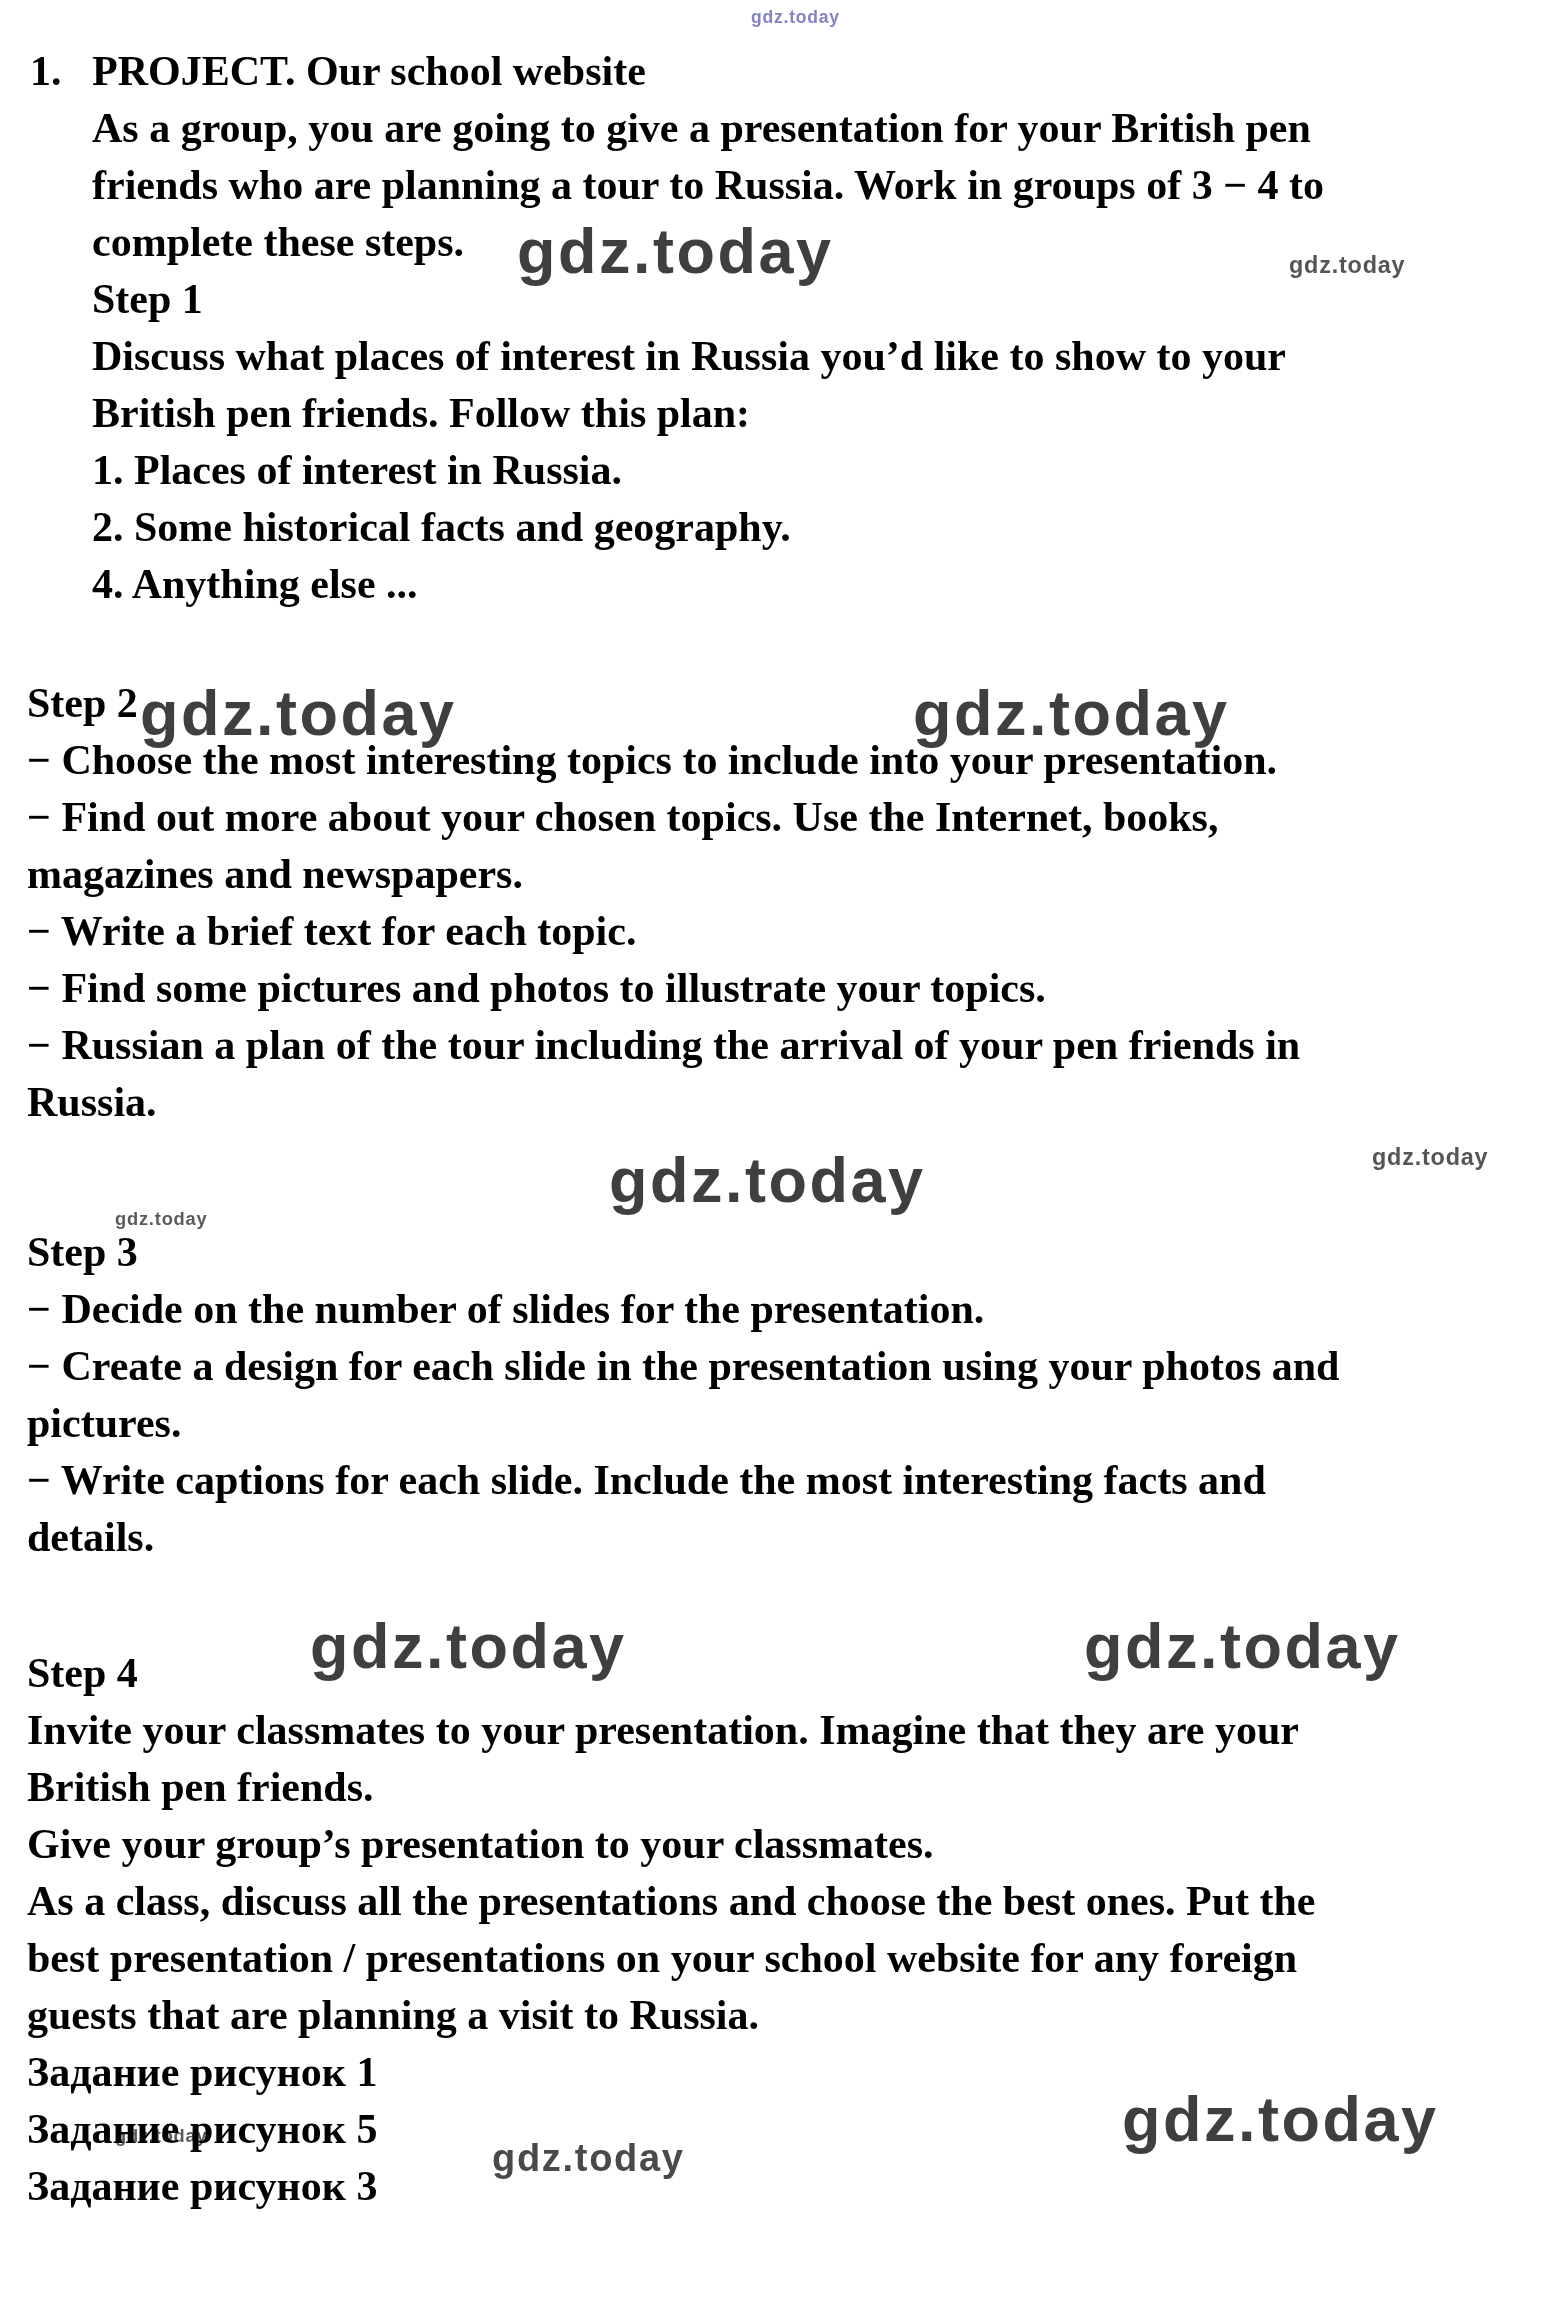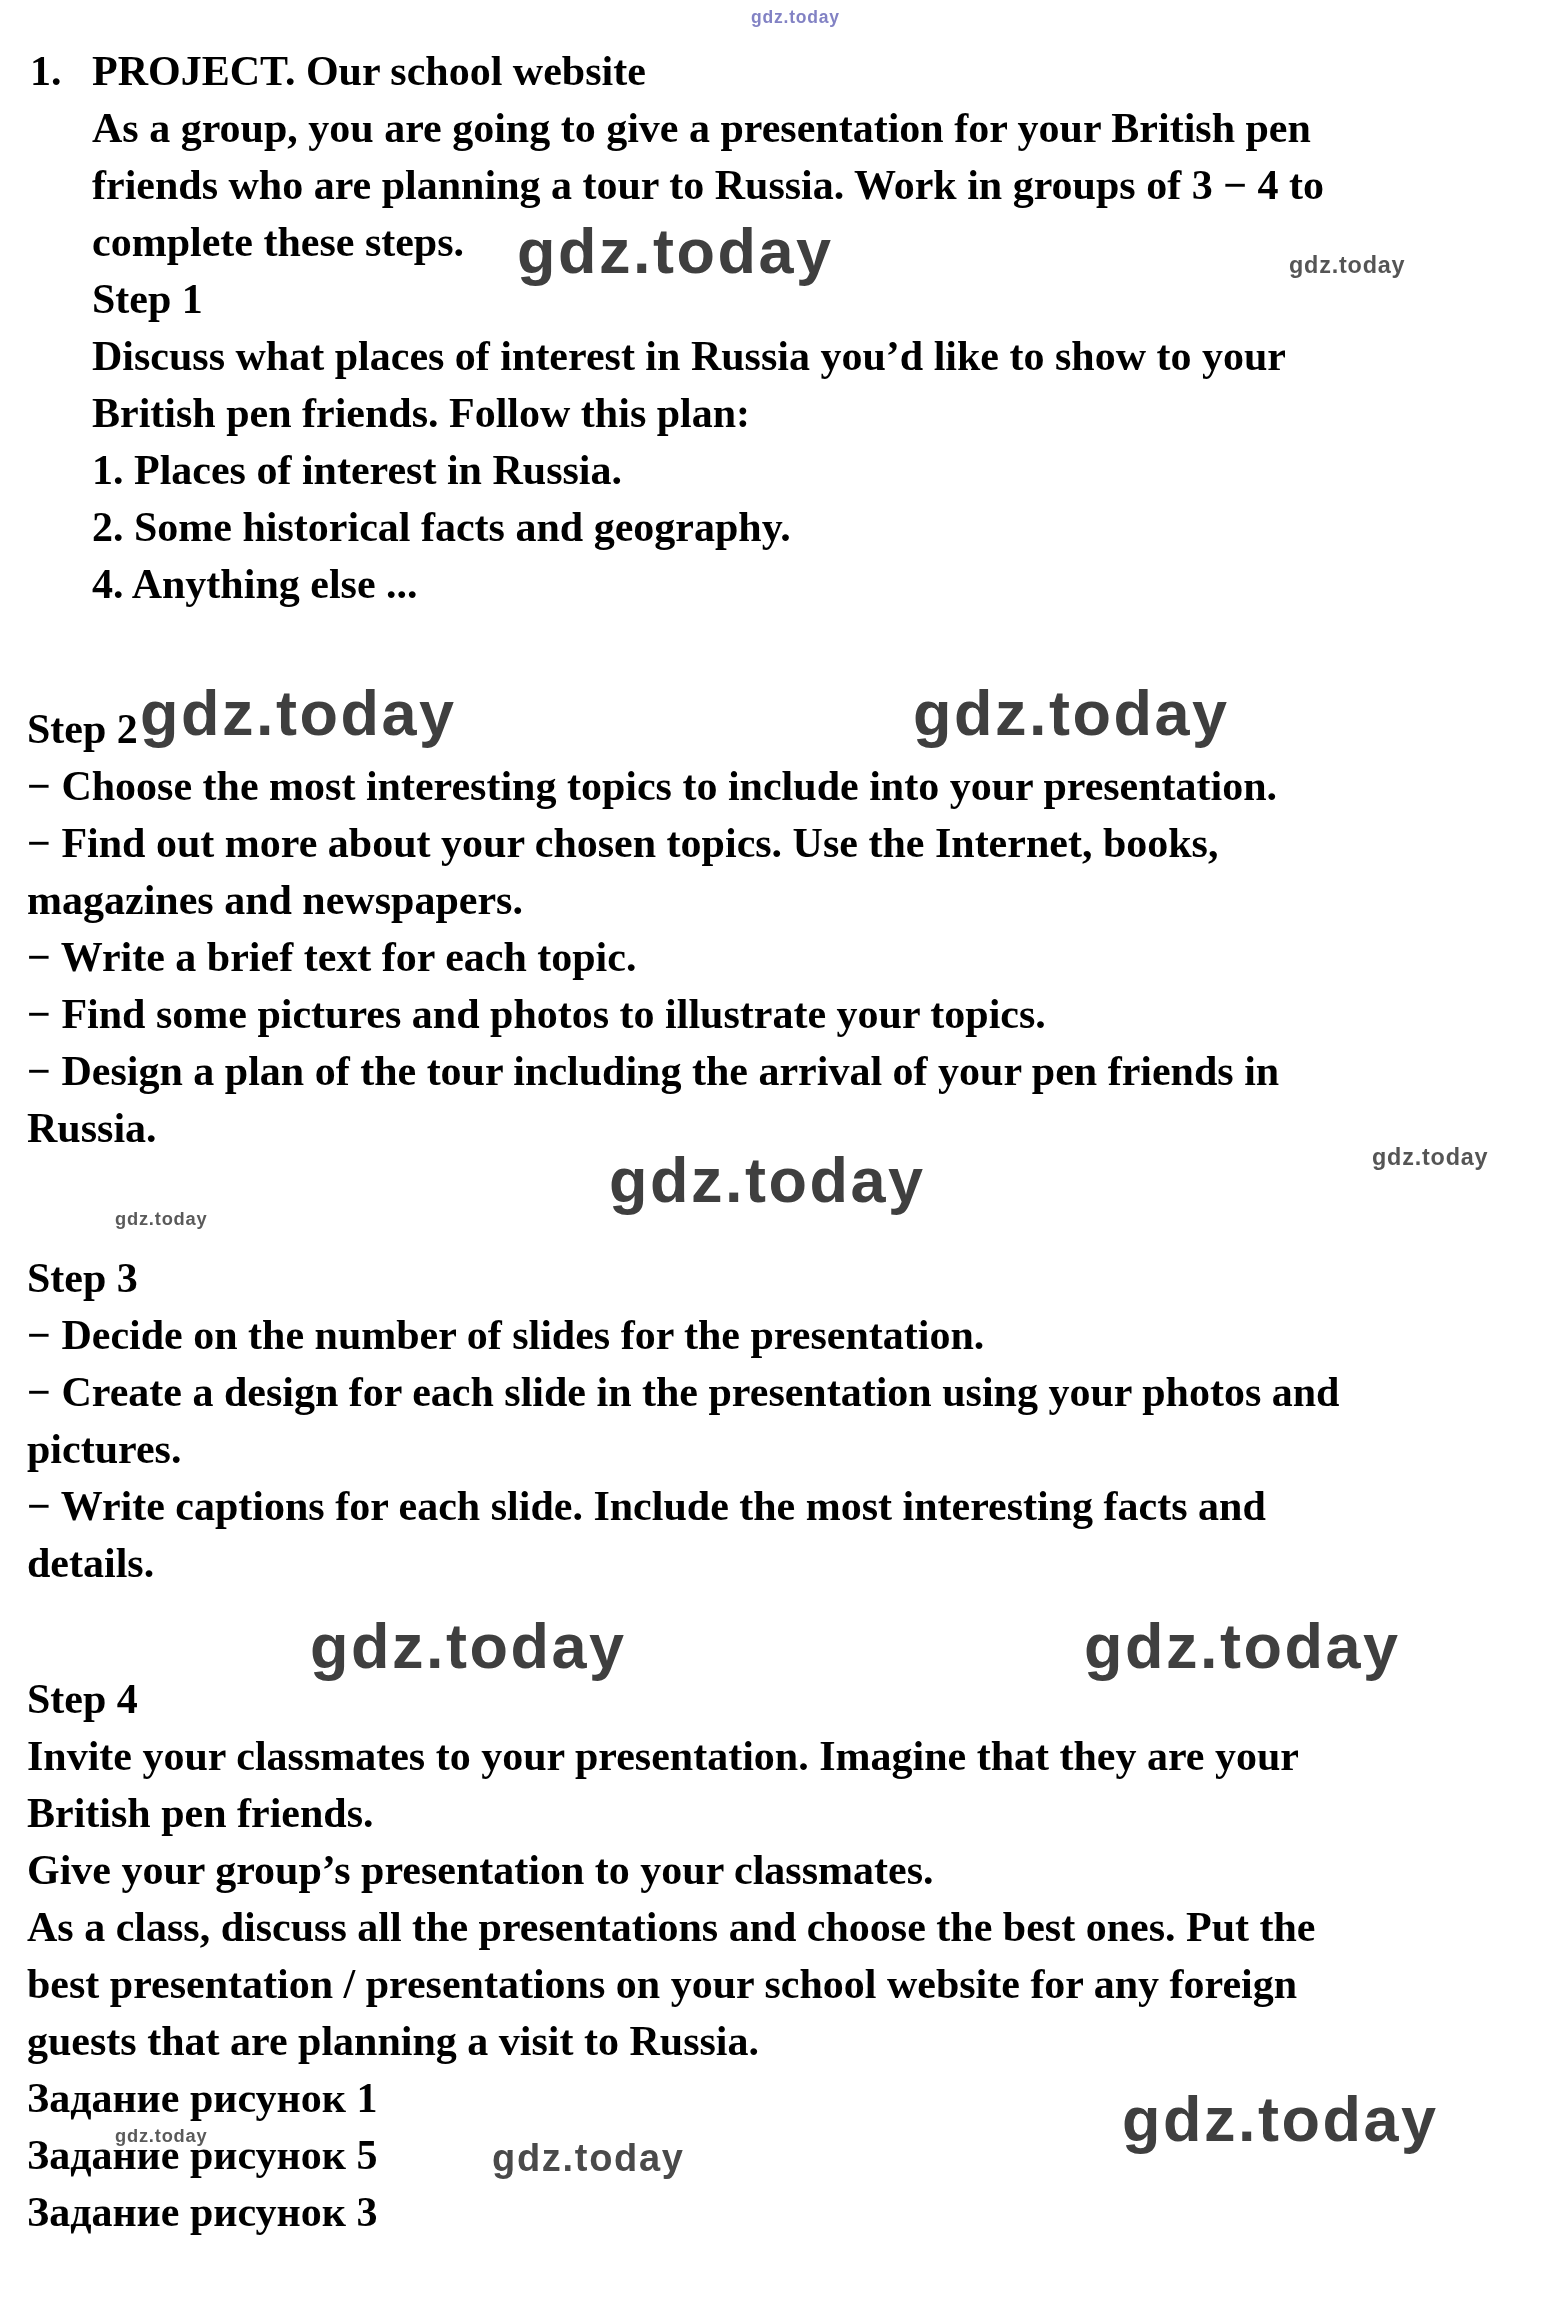--- a/index.html
+++ b/index.html
@@ -19,21 +19,21 @@
     left: 0;
     right: 0;
     font-size: 42px;
     line-height: 57px;
   }
   .block { padding-left: 27px; padding-right: 23.4px; }
   .indent-block { padding-left: 92px; padding-right: 10px; }
   .title-row { padding-left: 30px; display: flex; }
   .title-num { width: 62px; flex: 0 0 62px; }
   .para { white-space: pre-line; }
-  .gap-step2 { margin-top: 88px; }
+  .gap-step2 { margin-top: 62px; }
   .gap-step3 { margin-top: 93px; }
   .gap-step4 { margin-top: 79px; }
   .wm {
     position: absolute;
     font-family: "Liberation Sans", "DejaVu Sans", sans-serif;
     font-weight: bold;
     color: #4f4f4f;
     letter-spacing: 1.7px;
     white-space: nowrap;
     pointer-events: none;
@@ -80,21 +80,21 @@
     <div class="para">4. Anything else ...</div>
   </div>
 
   <div class="block gap-step2">
     <div>Step 2</div>
     <div class="para">− Choose the most interesting topics to include into your presentation.</div>
     <div class="para">− Find out more about your chosen topics. Use the Internet, books,
 magazines and newspapers.</div>
     <div class="para">− Write a brief text for each topic.</div>
     <div class="para">− Find some pictures and photos to illustrate your topics.</div>
-    <div class="para">− Design a plan of the tour including the arrival of your pen friends in
+    <div class="para">− Russian a plan of the tour including the arrival of your pen friends in
 Russia.</div>
   </div>
 
   <div class="block gap-step3">
     <div>Step 3</div>
     <div class="para">− Decide on the number of slides for the presentation.</div>
     <div class="para">− Create a design for each slide in the presentation using your photos and
 pictures.</div>
     <div class="para">− Write captions for each slide. Include the most interesting facts and
 details.</div>

